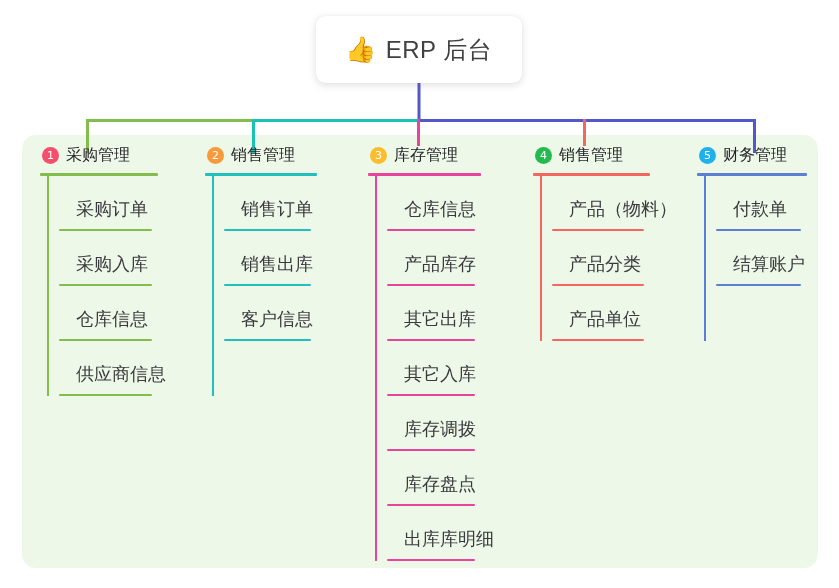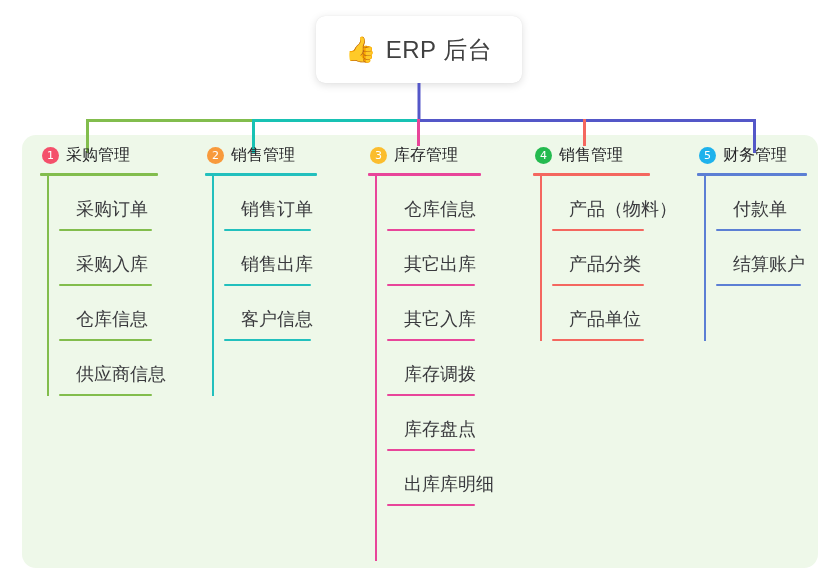--- a/index.html
+++ b/index.html
@@ -145,20 +145,24 @@
           <span class="col-title">库存管理</span>
         </div>
         <div class="head-rule" style="background: rgb(232, 69, 154); width: 113px;"></div>
         <div class="leaves">
           <div class="spine" style="background: rgb(232, 69, 154); height: 385px;"></div>
           <div class="leaf">
             <span class="leaf-label">仓库信息</span>
             <div class="leaf-rule" style="background: rgb(232, 69, 154); width: 88px;"></div>
           </div>
           <div class="leaf">
+            <span class="leaf-label">产品库存</span>
+            <div class="leaf-rule" style="background: rgb(232, 69, 154); width: 88px;"></div>
+          </div>
+          <div class="leaf">
             <span class="leaf-label">其它出库</span>
             <div class="leaf-rule" style="background: rgb(232, 69, 154); width: 88px;"></div>
           </div>
           <div class="leaf">
             <span class="leaf-label">其它入库</span>
             <div class="leaf-rule" style="background: rgb(232, 69, 154); width: 88px;"></div>
           </div>
           <div class="leaf">
             <span class="leaf-label">库存调拨</span>
             <div class="leaf-rule" style="background: rgb(232, 69, 154); width: 88px;"></div>

